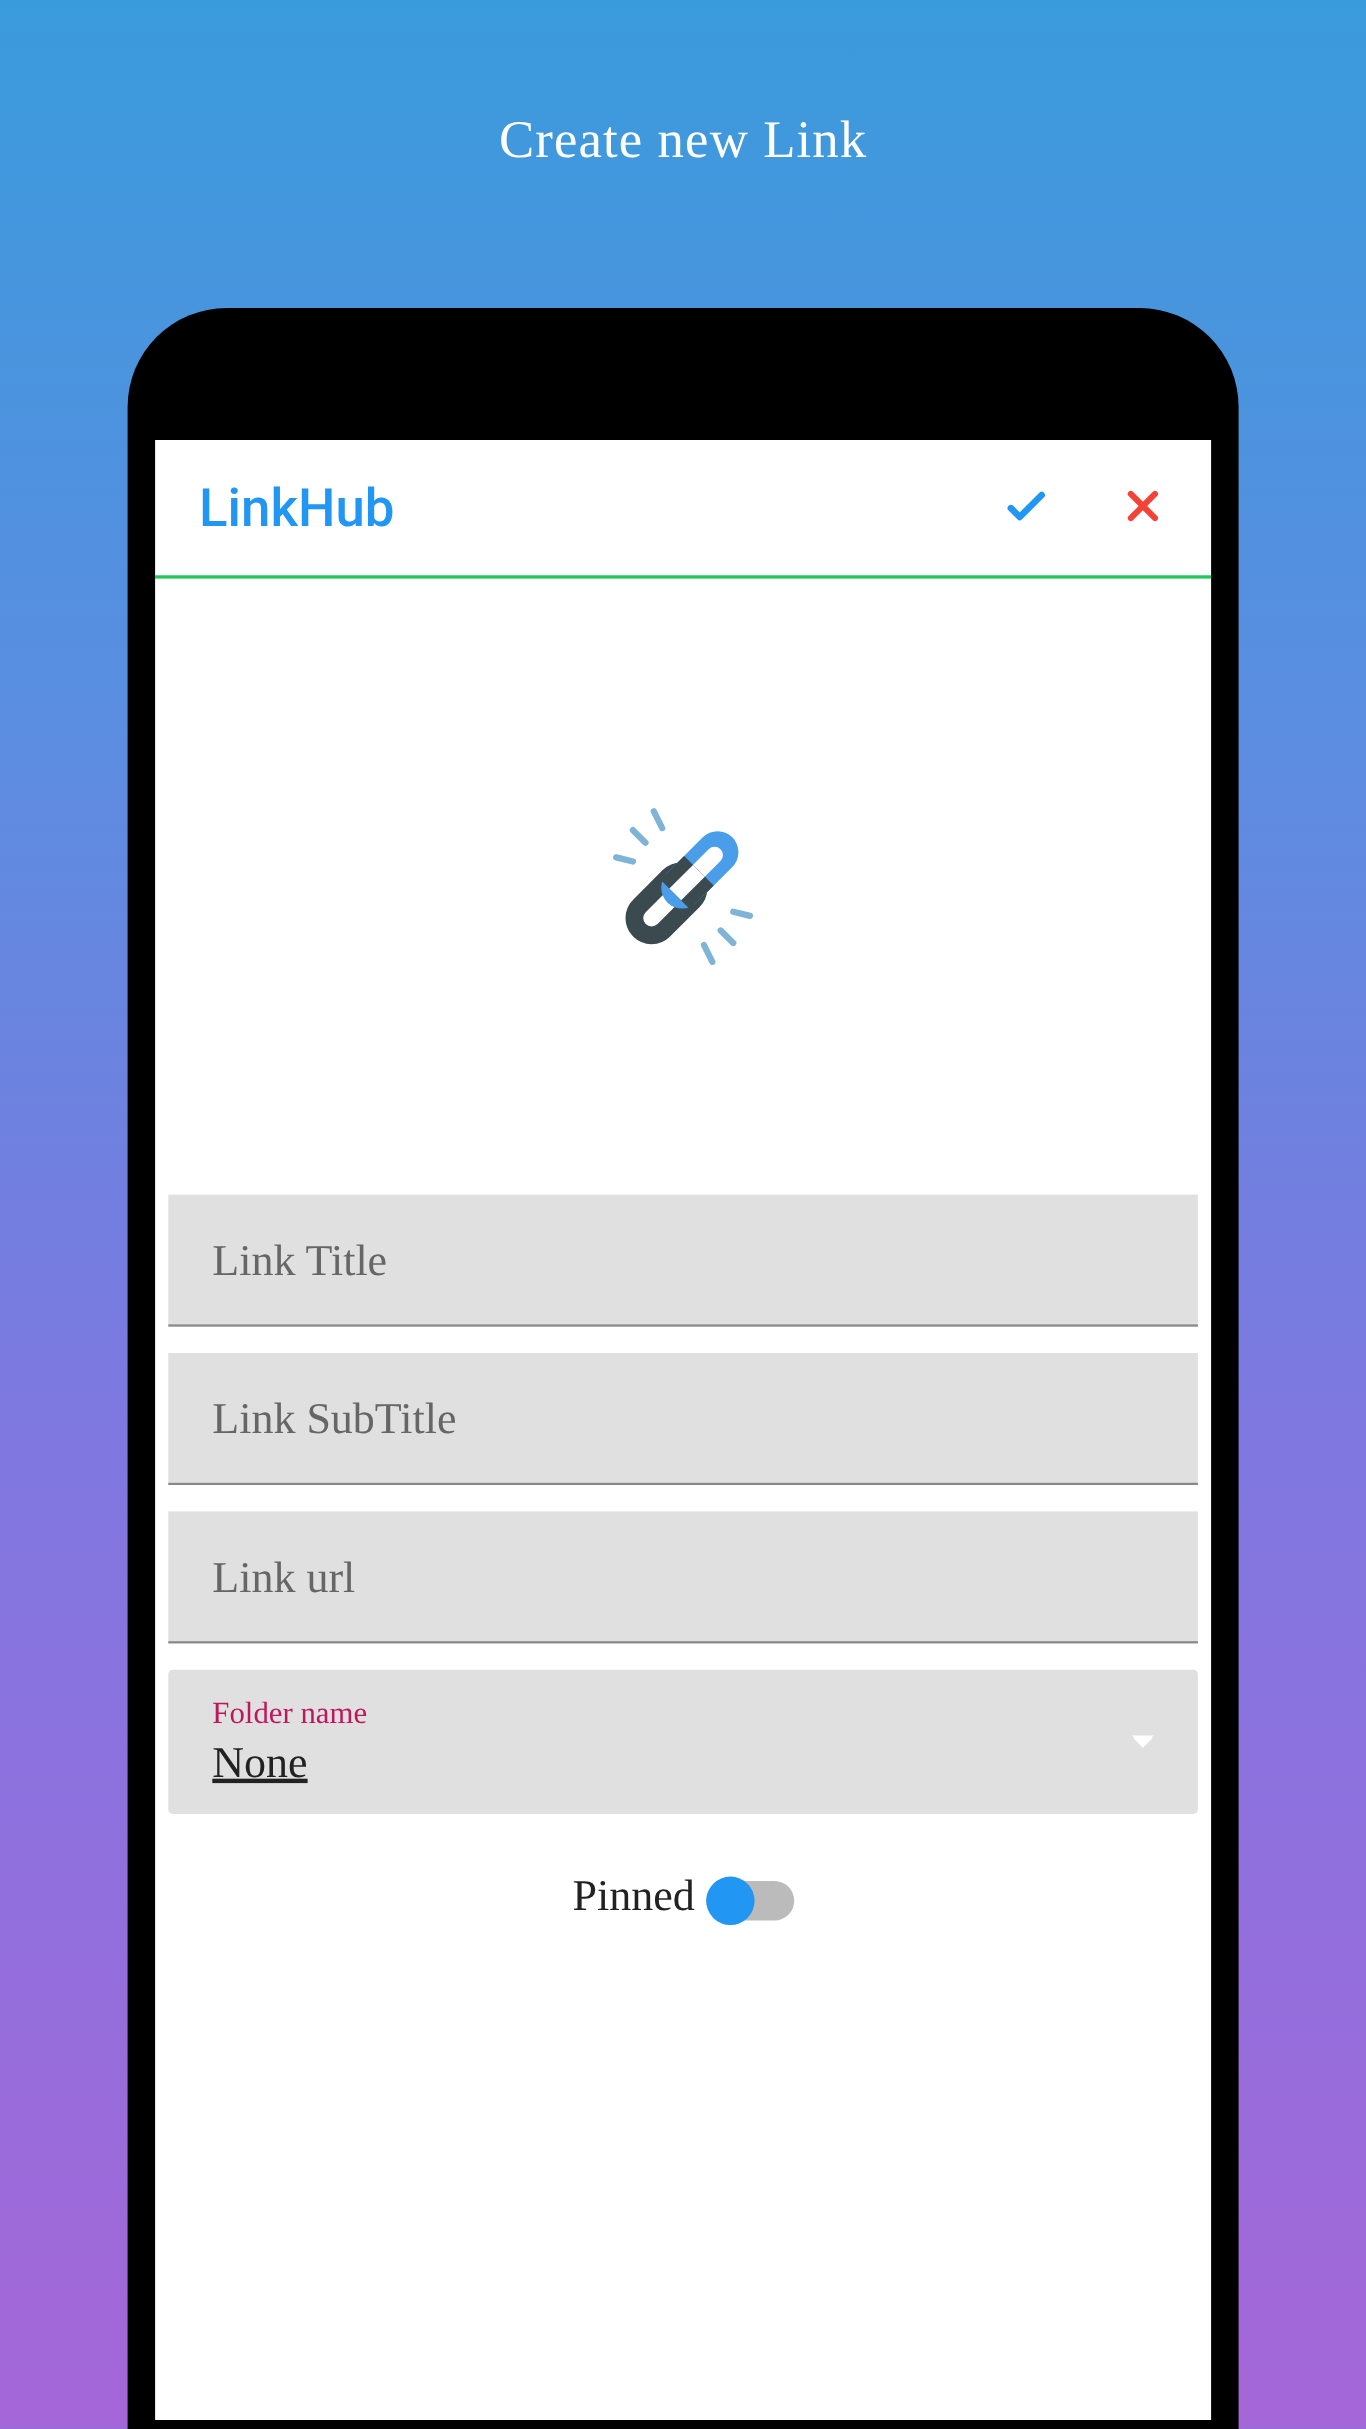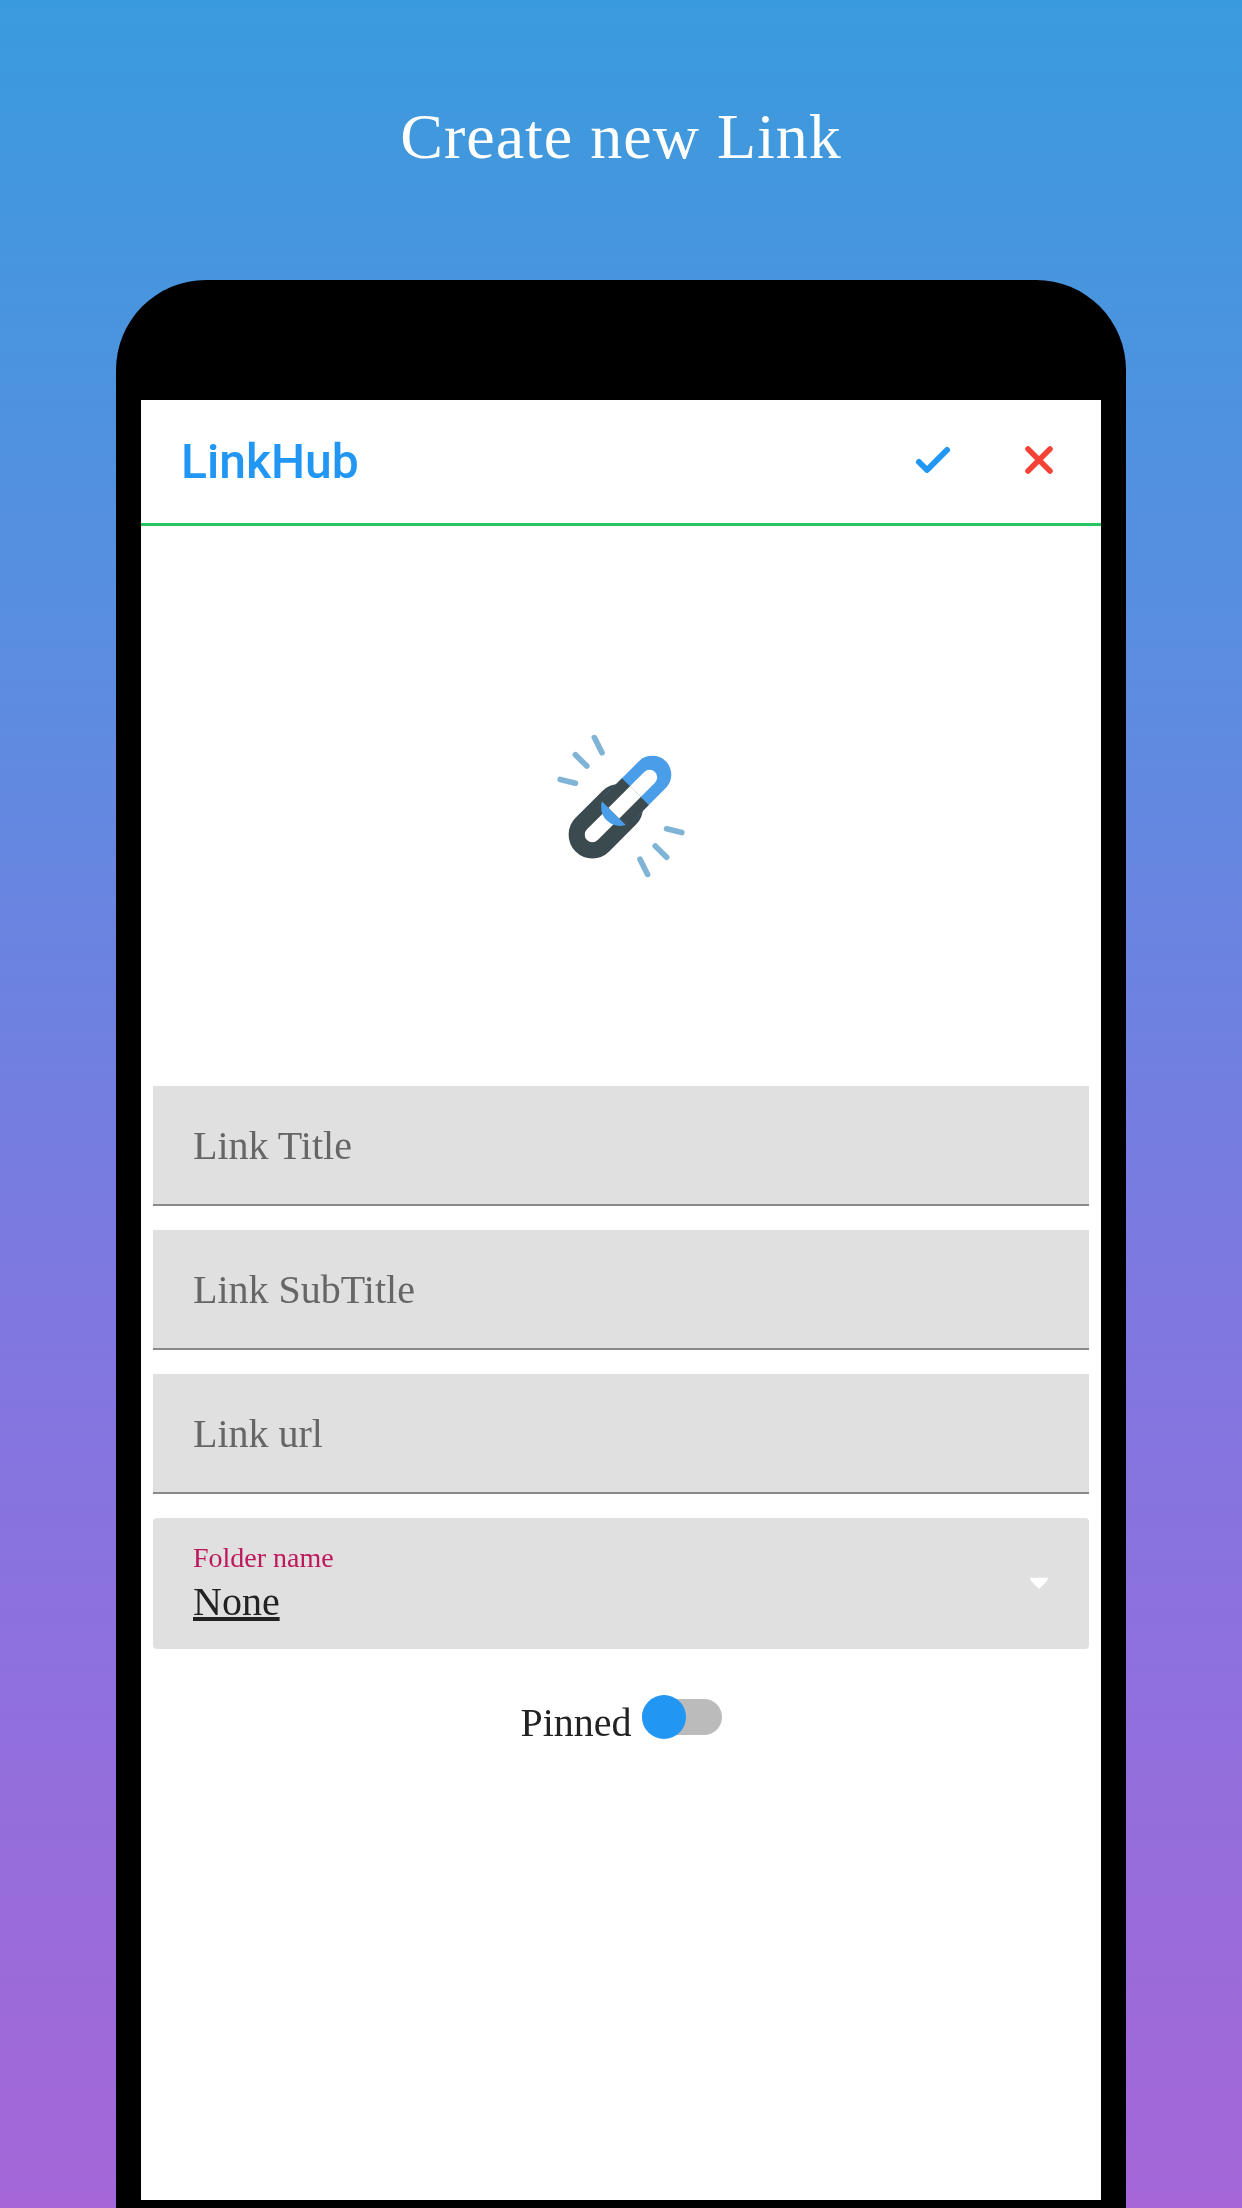--- a/index.html
+++ b/index.html
@@ -11,21 +11,21 @@
     body {
       width: 1242px;
       height: 2208px;
       background: linear-gradient(180deg, #3a9bdc 0%, #5b8de0 30%, #8077e0 60%, #a566d8 100%);
       font-family: -apple-system, BlinkMacSystemFont, 'Segoe UI', Roboto, sans-serif;
       overflow: hidden;
     }
     
     .page-title {
       color: white;
-      font-size: 64px;
+      font-size: 48px;
       font-weight: 400;
       text-align: center;
       padding-top: 100px;
       font-family: Georgia, serif;
       letter-spacing: 1px;
     }
     
     .phone-frame {
       position: absolute;
       top: 280px;
@@ -129,21 +129,21 @@
     
     .dropdown-arrow {
       position: absolute;
       right: 40px;
       top: 50%;
       transform: translateY(-50%);
     }
     
     .toggle-row {
       display: flex;
-      align-items: flex-start;
+      align-items: flex-end;
       justify-content: center;
       gap: 10px;
       padding-top: 20px;
     }
     
     .toggle-label {
       font-size: 40px;
       color: #222;
       font-family: Georgia, 'Times New Roman', serif;
     }

